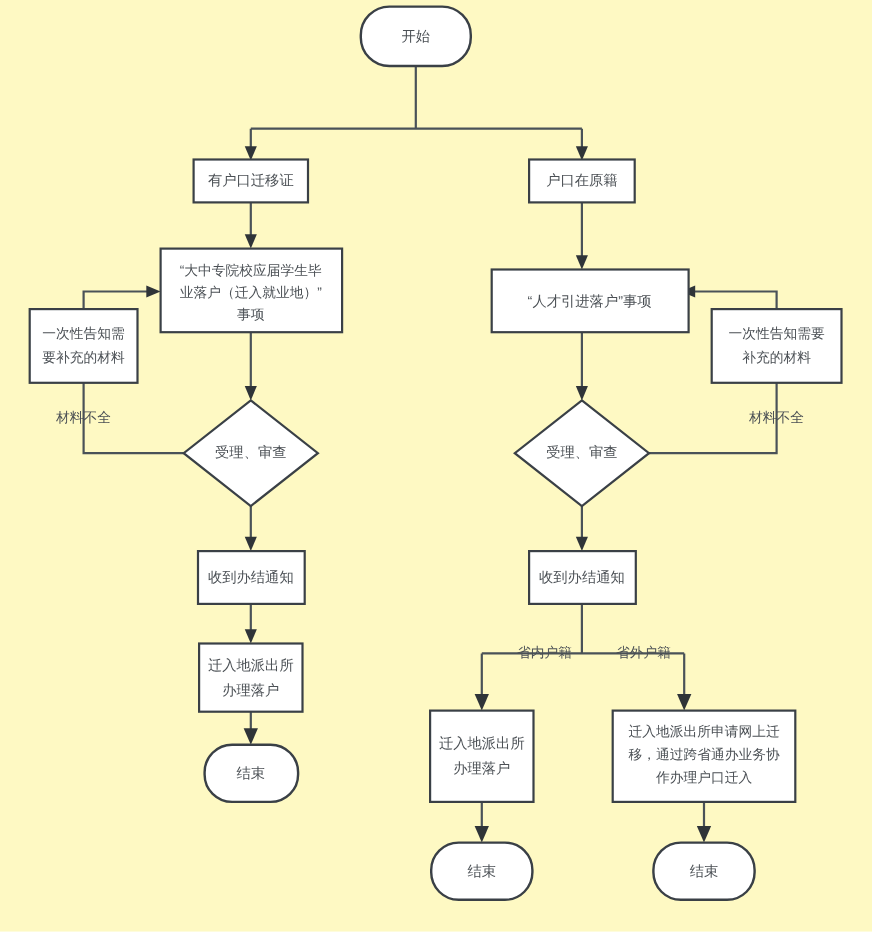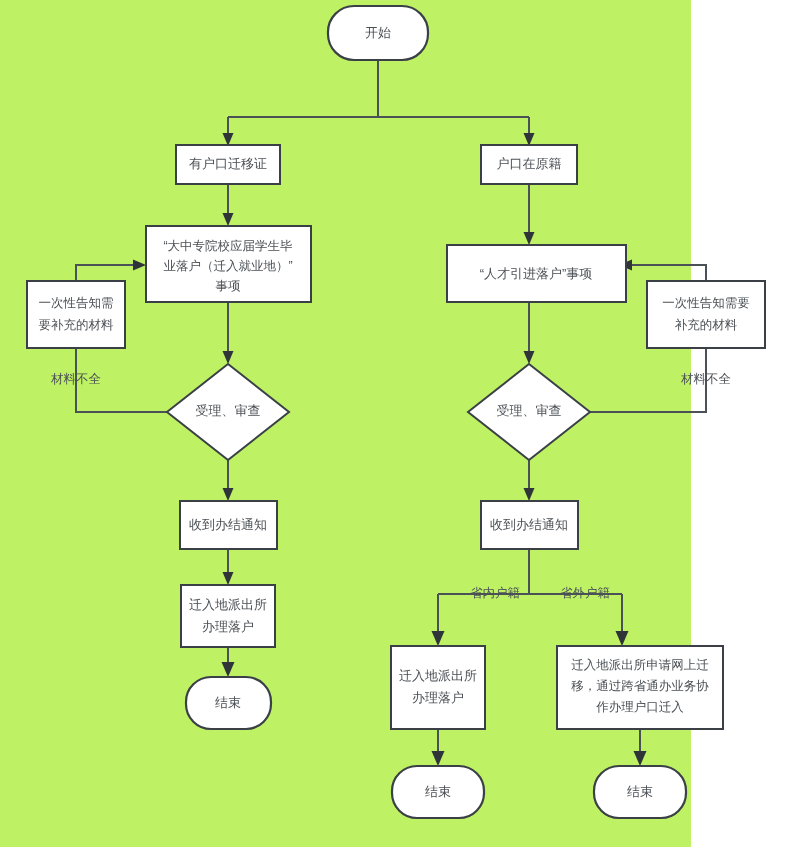--- a/index.html
+++ b/index.html
@@ -8,23 +8,23 @@
     background: #ffffff;
   }
   body {
     width: 793px;
     height: 847px;
     font-family: "Liberation Sans", "DejaVu Sans", sans-serif;
     overflow: hidden;
   }
   #flowchart-root {
     position: relative;
-    width: 691px;
+    width: 793px;
     height: 847px;
-    background: #bef264;
+    background: #fef9c3;
   }
   svg.chart {
     display: block;
     width: 793px;
     height: 847px;
   }
   .node-shape {
     fill: #ffffff;
     stroke: #3a4046;
     stroke-width: 2;

